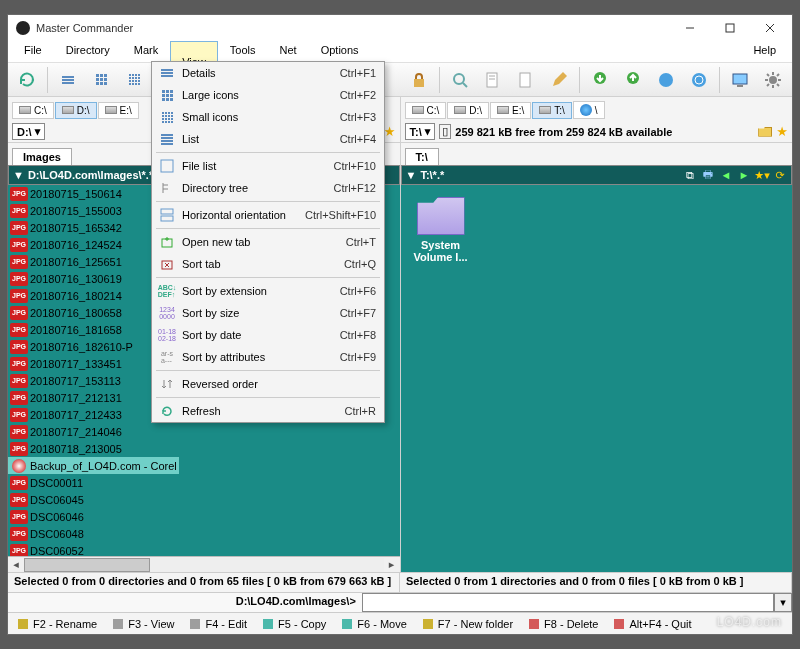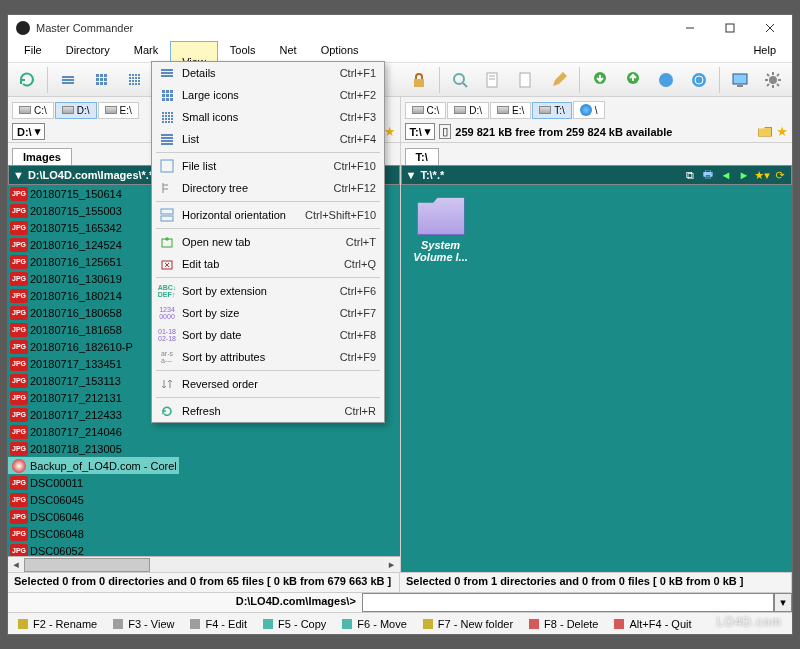--- a/index.html
+++ b/index.html
@@ -38,21 +38,21 @@
 .pathbar .smallicon { width: 14px; height: 14px; display: inline-flex; align-items: center; justify-content: center; font-size: 11px; }
 .filelist { flex: 1; background: #1a8b86; overflow: auto; position: relative; }
 .filerow { display: flex; align-items: center; height: 17px; padding: 0 2px; color: #000; white-space: nowrap; }
 .fileicon { width: 18px; height: 14px; margin-right: 2px; flex-shrink: 0; display: flex; align-items: center; justify-content: center; }
 .jpgicon { background: #d02020; color: #fff; font-size: 7px; font-weight: bold; border-radius: 2px; padding: 0 1px; }
 .gificon { background: #209040; color: #fff; font-size: 7px; font-weight: bold; border-radius: 2px; padding: 0 1px; }
 .corelicon { width: 14px; height: 14px; background: radial-gradient(#fff,#c00); border-radius: 50%; }
 .filerow.highlight { background: #70d0c8; }
 .filecols { display: flex; }
 .filecol { padding-right: 10px; }
-.iconview { padding: 12px; font-style: italic; }
+.iconview { padding: 12px; }
 .bigfolder { width: 56px; text-align: center; color: #fff; font-weight: bold; }
 .bigfolder .icon { width: 48px; height: 38px; background: linear-gradient(#d0c6f0,#b0a0e6); border: 1px solid #7868c8; margin: 0 auto 4px; clip-path: polygon(0 15%,35% 15%,45% 0,100% 0,100% 100%,0 100%); }
 .scrollrow { height: 16px; background: #f0f0f0; border-top: 1px solid #bbb; display: flex; align-items: center; }
 .scrollbtn { width: 16px; display: flex; align-items: center; justify-content: center; color: #555; }
 .scrolltrack { flex: 1; background: #eee; height: 14px; position: relative; }
 .scrollthumb { position: absolute; height: 100%; background: #ccc; border: 1px solid #999; }
 .statusbar { height: 20px; display: flex; background: #f4f4f4; border-top: 1px solid #ccc; }
 .statusseg { flex: 1; padding: 2px 6px; border-right: 1px solid #ccc; white-space: nowrap; overflow: hidden; font-weight: bold; }
 .cmdrow { height: 20px; display: flex; background: #f8f8f8; border-top: 1px solid #ccc; }
 .cmdlabel { padding: 2px 6px; font-weight: bold; }
@@ -628,21 +628,21 @@
       <div class="mshort">Ctrl+T</div>
     </div>
     <div class="row">
       <div class="micon">
         <svg width="14" height="14">
           <rect x="2" y="4" width="10" height="8" fill="none" stroke="#a33"></rect>
           <line x1="5" y1="6" x2="9" y2="10" stroke="#a33"></line>
           <line x1="9" y1="6" x2="5" y2="10" stroke="#a33"></line>
         </svg>
       </div>
-      <div class="mlabel">Edit tab</div>
+      <div class="mlabel">Sort tab</div>
       <div class="mshort">Ctrl+Q</div>
     </div>
     <div class="sep"></div>
     <div class="row">
       <div class="micon">
         <span style="font-size:7px;color:#3a8;font-weight:bold">ABC↓<br>DEF↑</span>
       </div>
       <div class="mlabel">Sort by extension</div>
       <div class="mshort">Ctrl+F6</div>
     </div>

